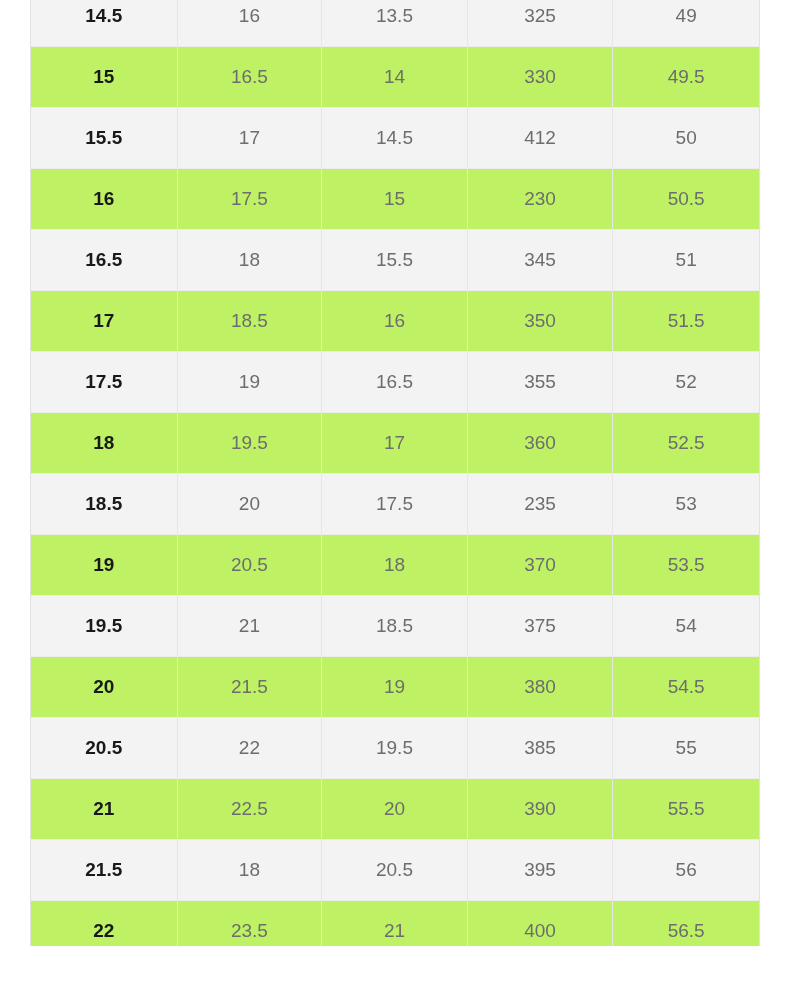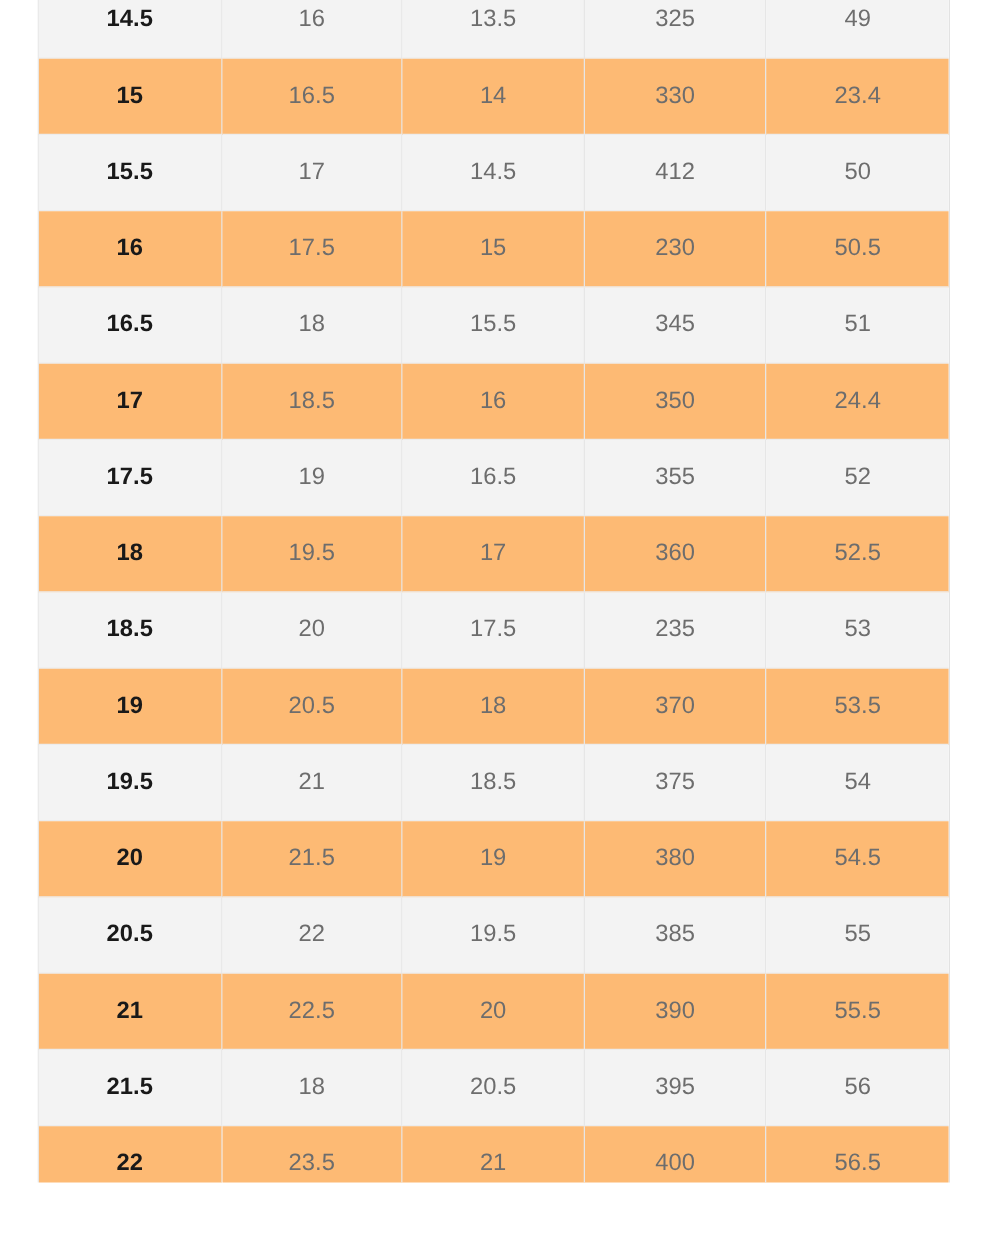--- a/index.html
+++ b/index.html
@@ -62,21 +62,21 @@
   #size-table tr:last-child td { border-bottom: none; }
 
   
   #size-table td.primary {
     color: #191919;
     font-weight: 700;
   }
 
   
   #size-table tr.stripe td { background: #f3f3f3; }
-  #size-table tr.plain  td { background: #fdba74; text-align: center; }
+  #size-table tr.plain  td { background: #bef264; text-align: center; }
 
   
   #size-table tr:last-child td:first-child { border-bottom-left-radius: 12px; }
   #size-table tr:last-child td:last-child  { border-bottom-right-radius: 12px; }
 
   
   col.c0 { width: 147px; }
   col.c1 { width: 145px; }
   col.c2 { width: 146px; }
   col.c3 { width: 146px; }
@@ -102,21 +102,21 @@
             <td>16</td>
             <td>13.5</td>
             <td>325</td>
             <td>49</td>
           </tr>
           <tr class="plain">
             <td class="primary">15</td>
             <td>16.5</td>
             <td>14</td>
             <td>330</td>
-            <td>23.4</td>
+            <td>49.5</td>
           </tr>
           <tr class="stripe">
             <td class="primary">15.5</td>
             <td>17</td>
             <td>14.5</td>
             <td>412</td>
             <td>50</td>
           </tr>
           <tr class="plain">
             <td class="primary">16</td>
@@ -130,21 +130,21 @@
             <td>18</td>
             <td>15.5</td>
             <td>345</td>
             <td>51</td>
           </tr>
           <tr class="plain">
             <td class="primary">17</td>
             <td>18.5</td>
             <td>16</td>
             <td>350</td>
-            <td>24.4</td>
+            <td>51.5</td>
           </tr>
           <tr class="stripe">
             <td class="primary">17.5</td>
             <td>19</td>
             <td>16.5</td>
             <td>355</td>
             <td>52</td>
           </tr>
           <tr class="plain">
             <td class="primary">18</td>

